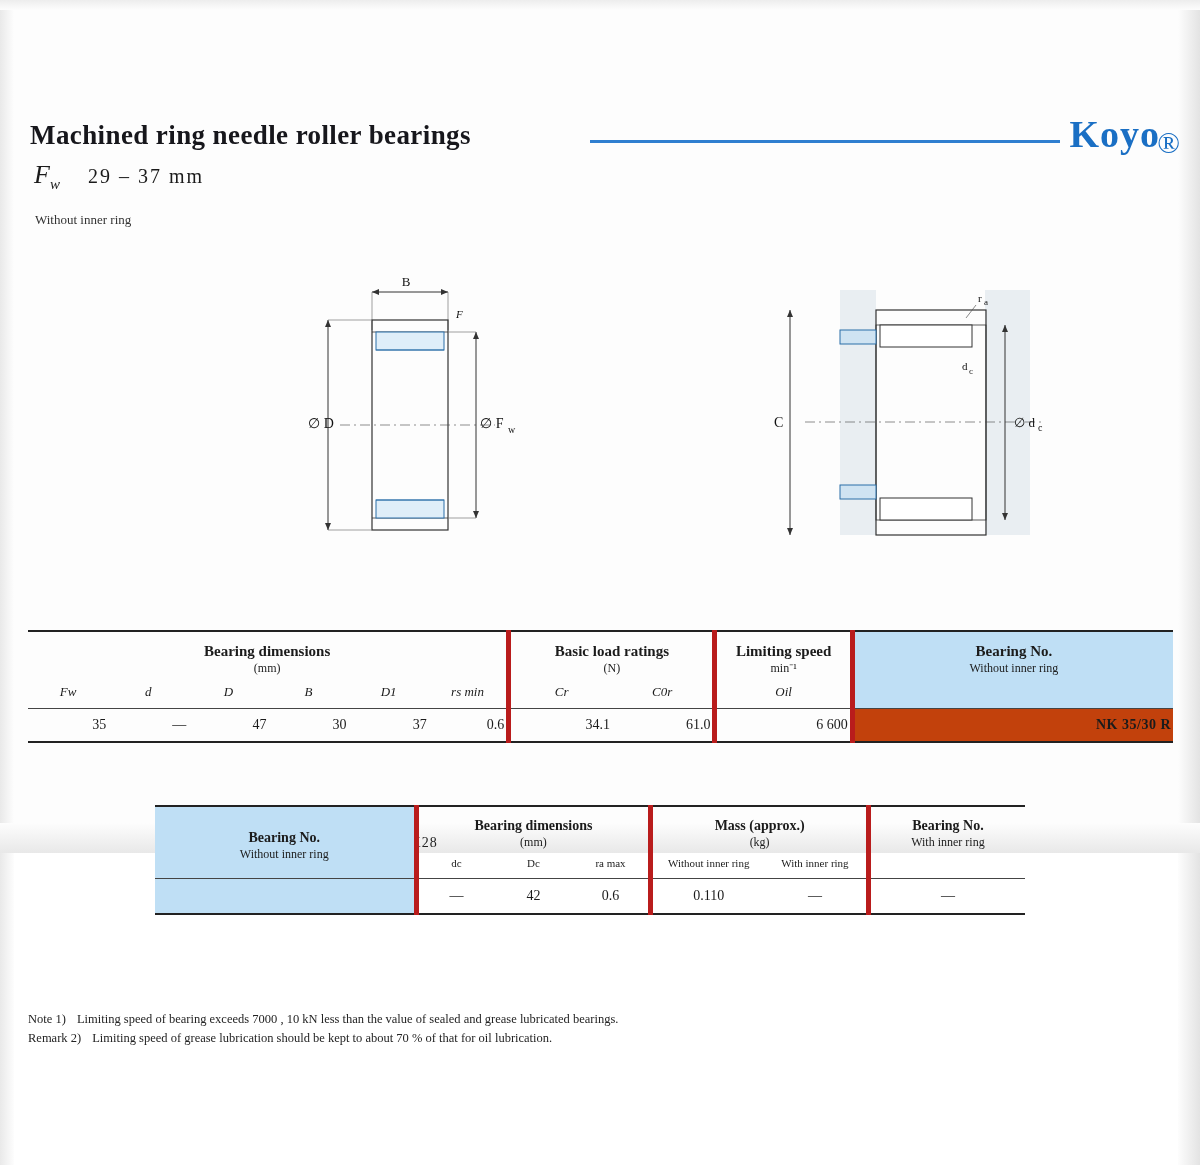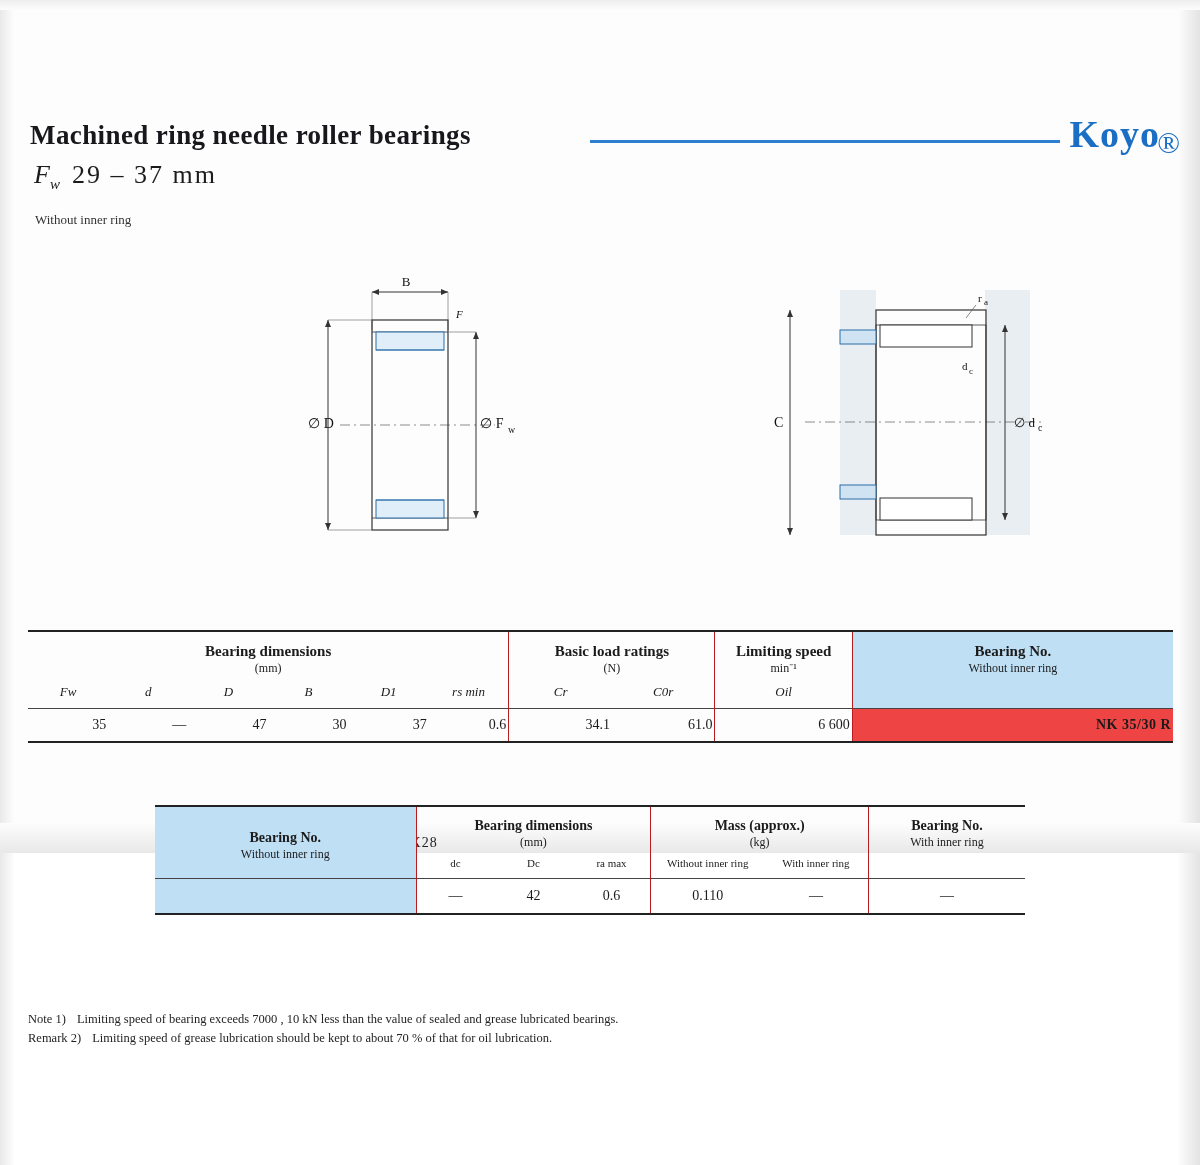--- a/index.html
+++ b/index.html
@@ -89,23 +89,23 @@
   .subtitle {
     position: absolute;
     left: 4px;
     top: 40px;
     font-size: 26px;
     font-style: italic;
     white-space: nowrap;
   }
   .subtitle .rng {
     font-style: normal;
-    font-size: 26px;
+    font-size: 20px;
     letter-spacing: 2px;
-    margin-left: 12px;
+    margin-left: 28px;
   }
   .note-top {
     position: absolute;
     left: 5px;
     top: 92px;
     font-size: 13px;
     color: #333;
   }
 
   
@@ -164,23 +164,23 @@
     text-align: center;
     font-size: 13px;
     font-style: italic;
     padding: 6px 2px 8px 2px;
   }
   .data-row td {
     text-align: right;
     font-size: 14px;
     padding: 8px 2px;
   }
-  .vsep { border-left: 1px solid #b91c1c; }
+  .vsep { border-left: 5px solid #b91c1c; }
   .hl { background: #bfdff5; }
-  .hl-strong { background: #ef4444; font-weight: bold; }
+  .hl-strong { background: #c2410c; font-weight: bold; }
   .designation { font-weight: bold; letter-spacing: 0.5px; }
 
   
   .table-second {
     position: absolute;
     left: 155px;
     top: 805px;
     width: 870px;
   }
   .table-second table { table-layout: fixed; }

